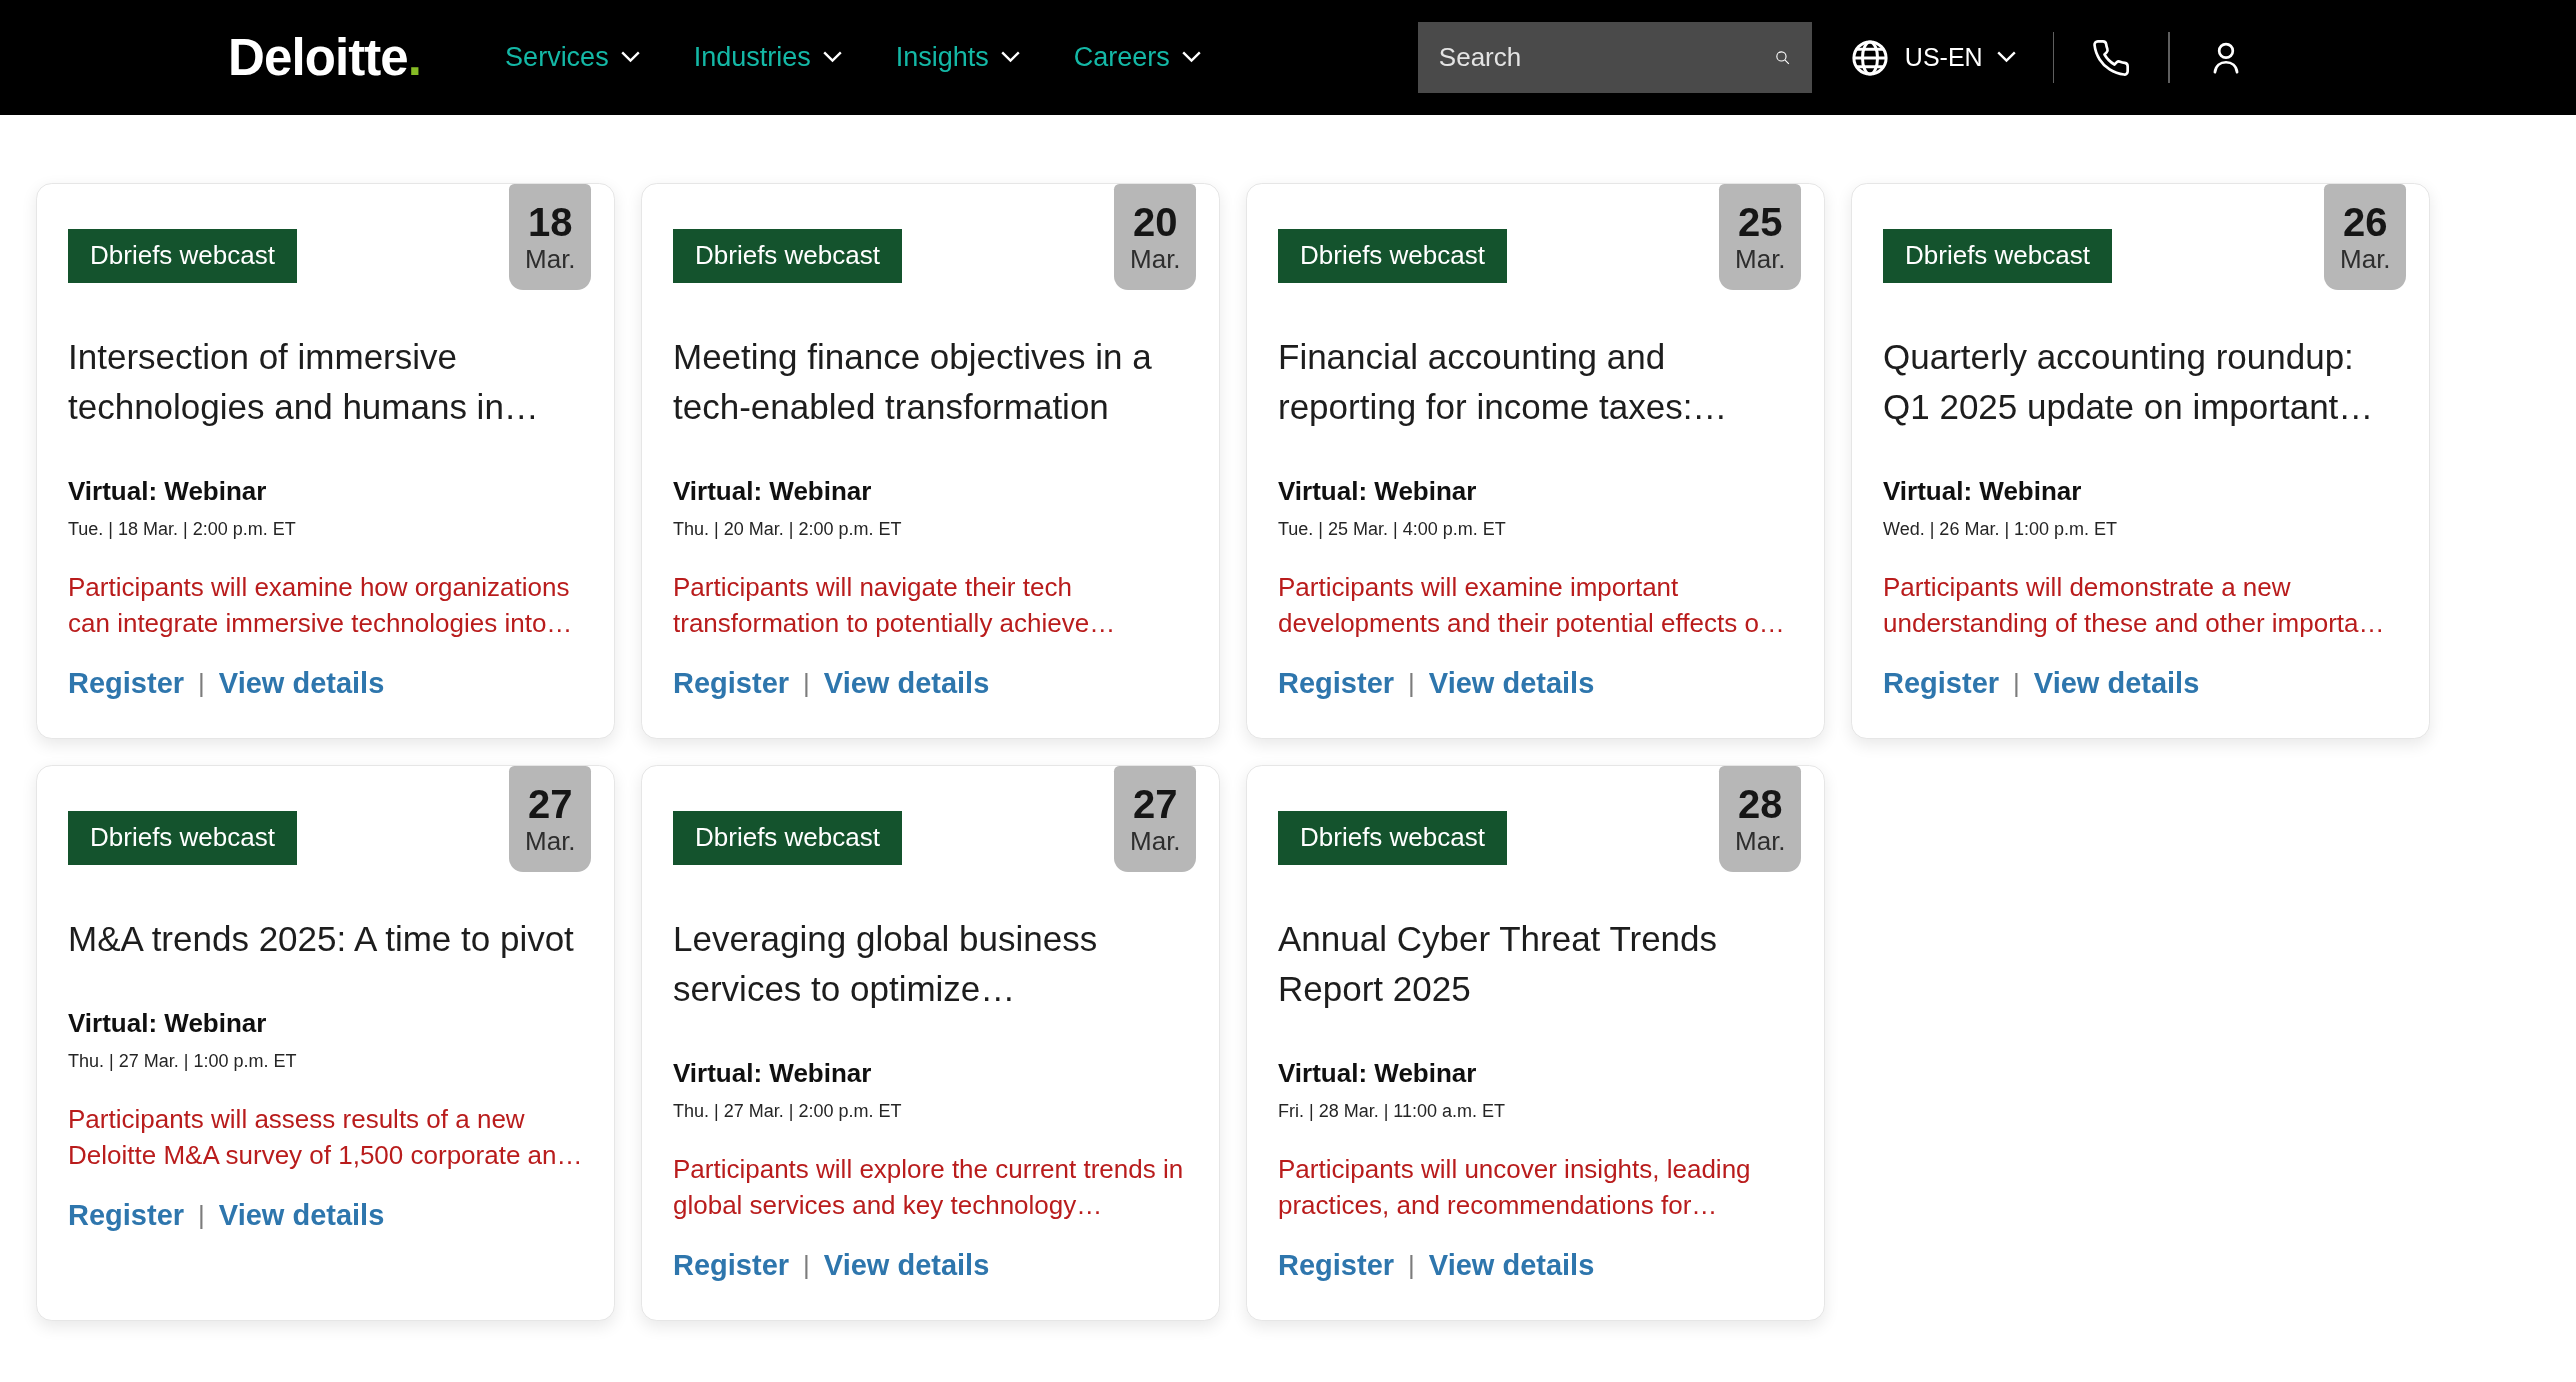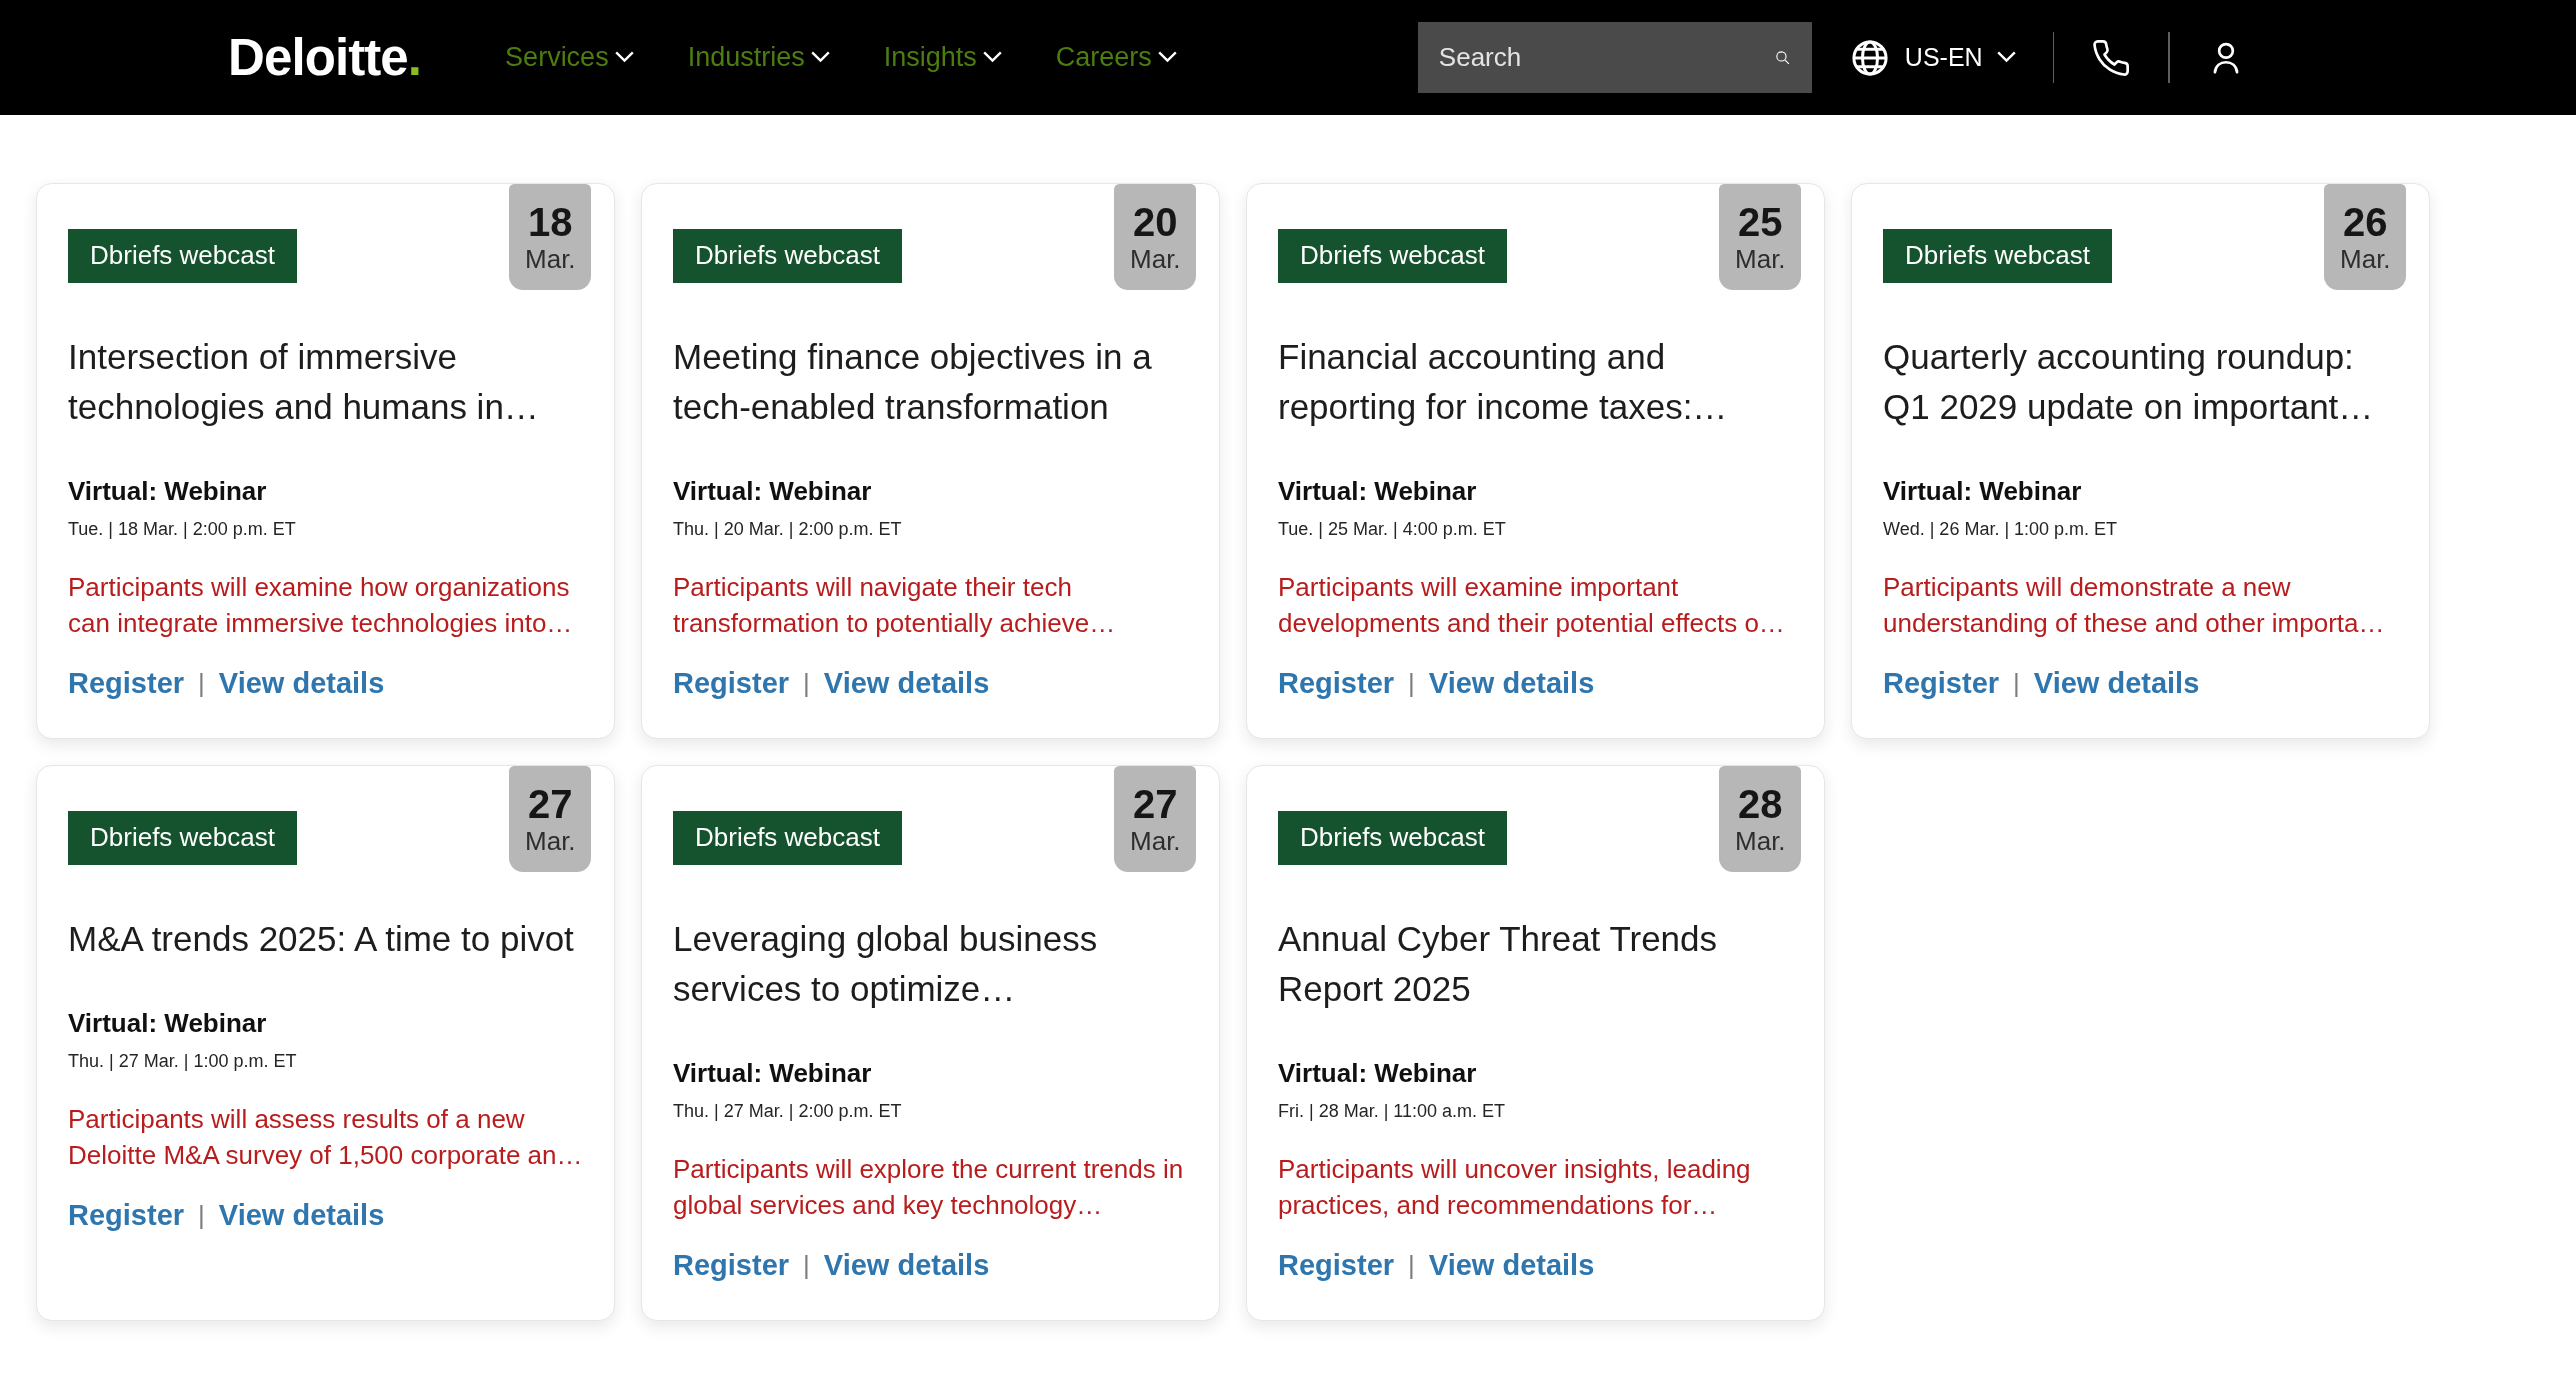--- a/index.html
+++ b/index.html
@@ -6,21 +6,21 @@
   html,body { width:2576px; height:1382px; background:#ffffff;
               font-family:"Liberation Sans", sans-serif; overflow:hidden; }
 
   
   .topbar { height:115px; background:#000000; display:flex; align-items:center;
             padding:0 331px 0 228px; }
   .logo { color:#ffffff; font-size:51px; font-weight:bold; letter-spacing:-0.9px;
           white-space:nowrap; cursor:pointer; }
   .logo .dot { color:#86BC25; }
   .mainnav { display:flex; align-items:center; gap:54px; margin-left:84px; }
-  .nav-item { display:flex; align-items:center; gap:6px; color:#4d7c0f;
+  .nav-item { display:flex; align-items:center; gap:12px; color:#14b8a6;
               font-size:27px; cursor:pointer; white-space:nowrap;text-align:right; }
   .chev { width:19px; height:12.2px; display:block; }
   .right-group { margin-left:auto; display:flex; align-items:center; gap:37px; }
   .search-box { width:394px; height:71px; background:#4a4a4a; display:flex;
                 align-items:center; padding:0 21px; }
   .search-box input { flex:1; background:transparent; border:none; outline:none;
                       color:#f0f0f0; font-size:26px; font-family:"Liberation Sans", sans-serif; }
   .search-box input::placeholder { color:#e4e4e4; opacity:1; }
   .locale { display:flex; align-items:center; gap:14px; color:#ffffff;
             font-size:25px; cursor:pointer;text-align:right; }
@@ -187,21 +187,21 @@
       <a class="link">View details</a>
     </div>
   </article>
 
   <article class="card">
     <div class="date-box">
       <div class="date-day">26</div>
       <div class="date-month">Mar.</div>
     </div>
     <span class="badge">Dbriefs webcast</span>
-    <h2 class="card-title">Quarterly accounting roundup: Q1 2029 update on important…</h2>
+    <h2 class="card-title">Quarterly accounting roundup: Q1 2025 update on important…</h2>
     <div class="meta">
       <div class="meta-type">Virtual: Webinar</div>
       <div class="meta-datetime">Wed. | 26 Mar. | 1:00 p.m. ET</div>
     </div>
     <p class="card-desc">Participants will demonstrate a new understanding of these and other importa…</p>
     <div class="card-links">
       <a class="link">Register</a>
       <span class="pipe">|</span>
       <a class="link">View details</a>
     </div>

